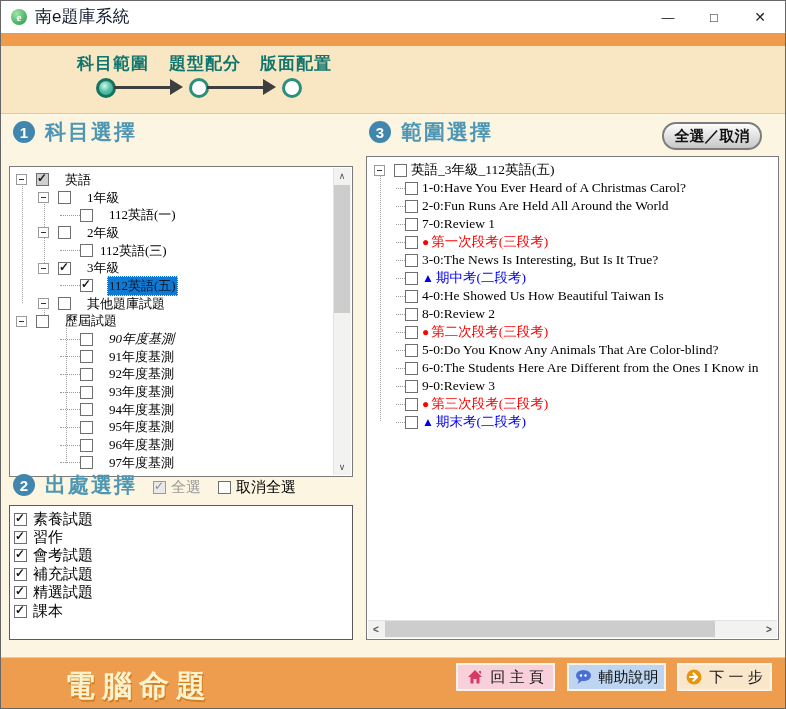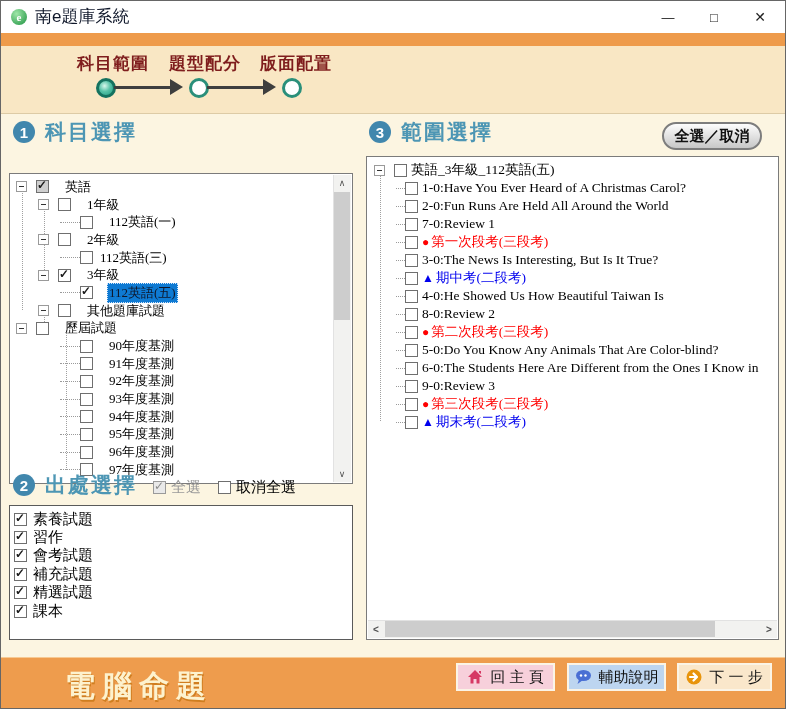--- a/index.html
+++ b/index.html
@@ -9,21 +9,21 @@
   .appicon{position:absolute;left:10px;top:8px;width:16px;height:16px;border-radius:50%;
     background:radial-gradient(circle at 35% 30%, #9fe7a8, #1d9140);display:flex;align-items:center;justify-content:center;}
   .appicon-e{color:#fff;font:bold 11px "Liberation Serif",serif;line-height:1;}
   .title{position:absolute;left:34px;top:0;line-height:32px;font-size:17px;color:#0f172a;}
   .winbtns{position:absolute;right:2px;top:0;height:32px;display:flex;}
   .winbtn{width:46px;height:32px;display:flex;align-items:center;justify-content:center;font-size:13px;color:#222;}
   .winbtn.close{font-size:14px;}
   
   .orange-strip{position:absolute;left:0;top:32px;width:100%;height:13px;background:#EE9B4B;}
   .steps{position:absolute;left:0;top:45px;width:100%;height:68px;background:#F9E7C4;border-bottom:1px solid #DDCBA6;box-sizing:border-box;}
-  .steplabel{position:absolute;top:6px;font-size:17px;font-weight:bold;color:#7f1d1d;letter-spacing:1px;}
+  .steplabel{position:absolute;top:6px;font-size:17px;font-weight:bold;color:#0f766e;letter-spacing:1px;}
   .stepcircle{position:absolute;top:32px;width:20px;height:20px;border-radius:50%;background:#fff;border:3px solid #2a8f7a;box-sizing:border-box;}
   .stepcircle.active{background:radial-gradient(circle at 40% 35%, #d8f8ec 0%, #59c3a8 45%, #1f9c82 100%);border-color:#15725f;}
   .arrowline{position:absolute;top:40px;height:3px;background:#3e3e3e;}
   .arrowhead{position:absolute;top:33px;width:0;height:0;border-left:13px solid #3e3e3e;border-top:8px solid transparent;border-bottom:8px solid transparent;}
   
   .phead{position:absolute;display:flex;align-items:center;gap:10px;}
   .pnum{width:22px;height:22px;border-radius:50%;background:#4187AD;color:#fff;font-size:15px;font-weight:bold;display:flex;align-items:center;justify-content:center;}
   .ptitle{font-size:21px;font-weight:bold;color:#4D96B4;letter-spacing:2px;}
   
   .box{position:absolute;background:#fff;border:1px solid #7b7b7b;box-sizing:border-box;overflow:hidden;}
@@ -101,21 +101,21 @@
     <span class="arrowhead" style="left:169px;"></span>
     <span class="arrowline" style="left:206px;width:56px;"></span>
     <span class="arrowhead" style="left:262px;"></span>
   </div>
 
   <div class="phead" style="left:12px;top:117px;">
     <span class="pnum">1</span>
     <span class="ptitle">科目選擇</span>
   </div>
 
-  <div class="box" style="left:8px;top:172px;width:344px;height:311px;">
+  <div class="box" style="left:8px;top:165px;width:344px;height:311px;">
     <div class="guide" style="left:12px;top:12px;height:124px;"></div>
     <div class="guide" style="left:34px;top:30px;height:70px;"></div>
     <div class="guide" style="left:34px;top:138px;height:16px;"></div>
     <div class="guide" style="left:56px;top:156px;height:140px;"></div>
     <div class="subject-rows" id="subject-tree" style="position:absolute;left:0;top:4px;right:18px;">
         <div class="trow">
           <span class="ind" style="width: 6px;"></span>
           <span class="exp"></span>
           <span class="cb checked partial" style="margin-left: 9px;"></span>
           <span class="tlabel" style="margin-left: 14px;">英語</span>
@@ -165,21 +165,21 @@
         <div class="trow">
           <span class="ind" style="width: 6px;"></span>
           <span class="exp"></span>
           <span class="cb" style="margin-left: 9px;"></span>
           <span class="tlabel" style="margin-left: 14px;">歷屆試題</span>
         </div>
         <div class="trow">
           <span class="ind" style="width: 50px;"></span>
           <span class="stub" style="width: 20px;"></span>
           <span class="cb" style="margin-left: 0px;"></span>
-          <span class="tlabel" style="margin-left: 14px;">90年度基測</span>
+          <span class="tlabel" style="margin-left: 14px; font-style: italic;">90年度基測</span>
         </div>
         <div class="trow">
           <span class="ind" style="width: 50px;"></span>
           <span class="stub" style="width: 20px;"></span>
           <span class="cb" style="margin-left: 0px;"></span>
           <span class="tlabel" style="margin-left: 14px; text-align: right;">91年度基測</span>
         </div>
         <div class="trow">
           <span class="ind" style="width: 50px;"></span>
           <span class="stub" style="width: 20px;"></span>

